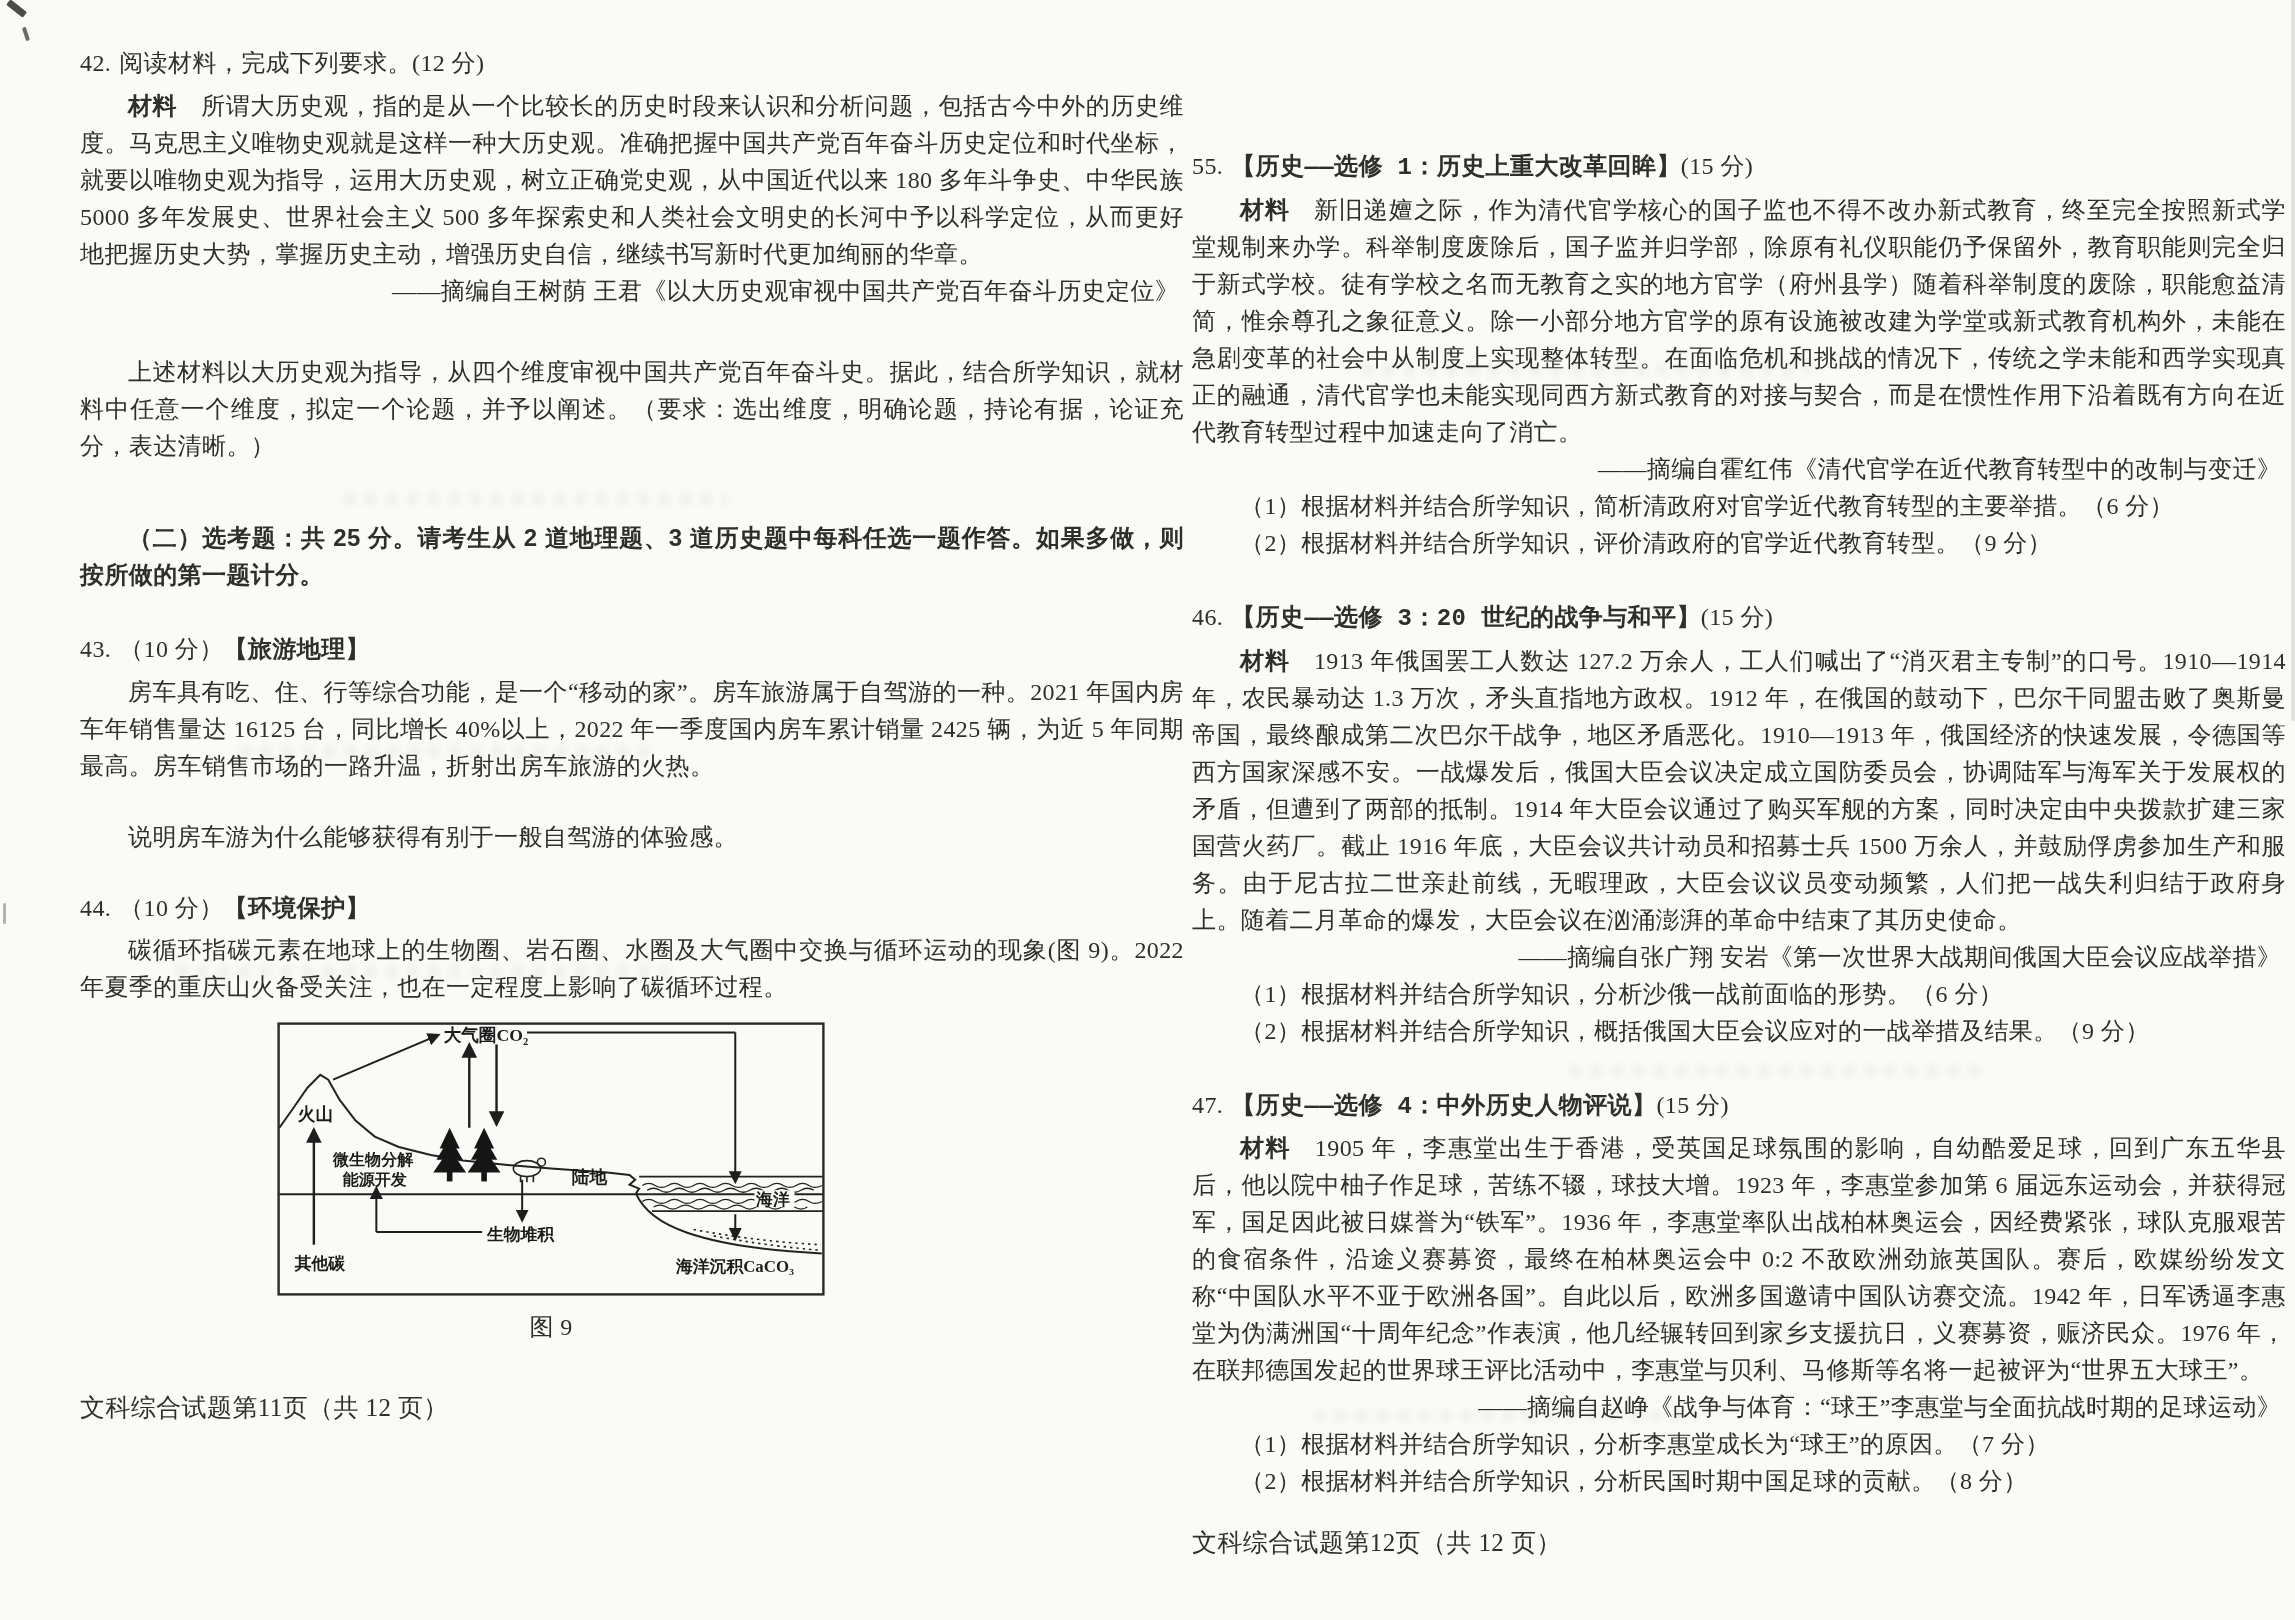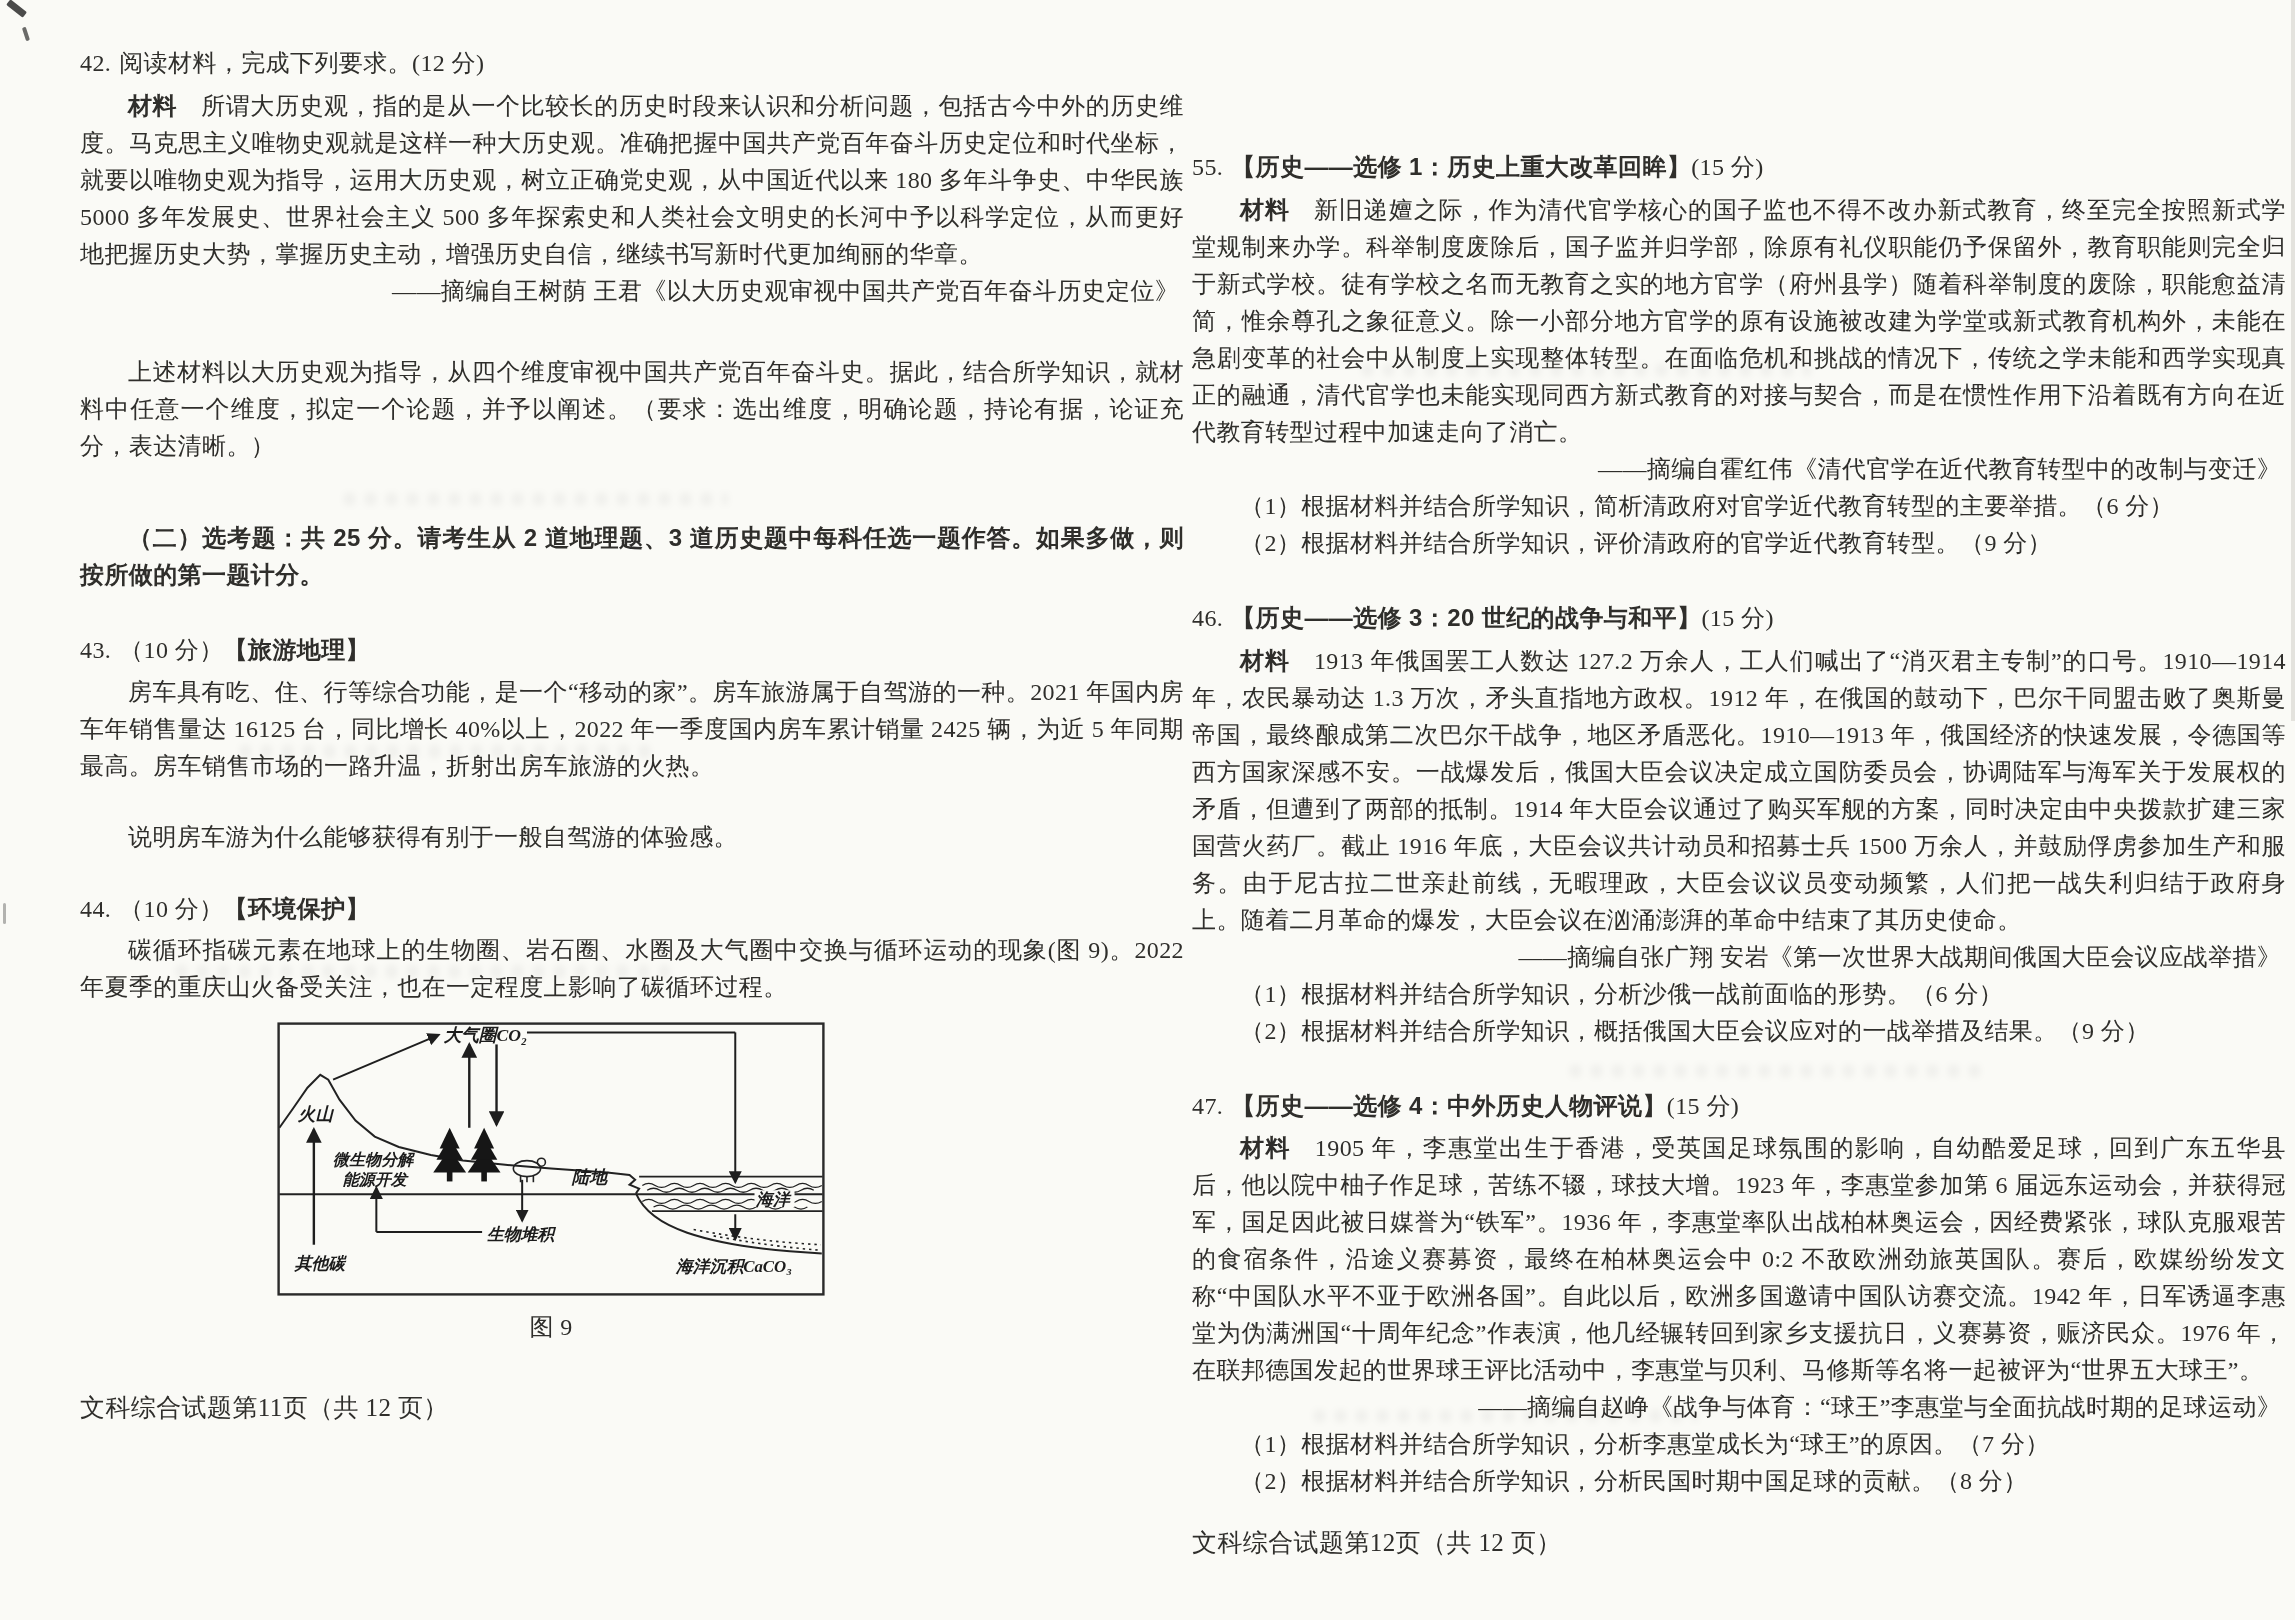--- a/index.html
+++ b/index.html
@@ -9,27 +9,27 @@
     font-family:"Liberation Serif","DejaVu Serif",serif;
     color:#2f2e2b;
   }
   .page{position:absolute;top:45px;}
   #page-11{left:80px;width:1104px;}
   #page-12{left:1192px;width:1094px;}
   p{margin:0;font-size:24px;line-height:37px;text-align:justify;letter-spacing:0.4px;}
   .indent{text-indent:2em;}
   .qhead{margin-bottom:4.8px;}
   .qnum{margin-right:8px;}
-  .tag{font-family:Liberation Sans, sans-serif;font-weight:700;}
+  .tag{font-family:Liberation Mono, monospace;font-weight:700;}
   .matlabel{font-family:"Liberation Sans","DejaVu Sans",sans-serif;font-weight:700;margin-right:1em;}
   .cite{text-align:right;padding-right:4.8px;text-indent:0;}
   .secnote{font-family:"Liberation Sans","DejaVu Sans",sans-serif;font-weight:700;}
   .sub{text-indent:2em;}
   .footer{text-align:left;font-size:25px;margin-top:43px;}
-  .figwrap{width:648px;margin:16px 0 12px 197px;font-style:italic;}
+  .figwrap{width:648px;margin:16px 0 12px 197px;}
   .figcap{width:548px;margin-left:197px;text-align:center;margin-top:13px;text-indent:0;}
   svg{display:block;}
   svg text{font-family:"Liberation Serif","DejaVu Serif",serif;font-weight:700;fill:#1c1c1c;}
   
   .artifact{position:absolute;background:#2c2c2c;border-radius:1.6px;}
   .smudge{position:absolute;opacity:0.07;filter:blur(3.2px);background:
     repeating-linear-gradient(90deg,#777 0 11.2px,transparent 11.2px 21px);}
   .edge-shade{position:absolute;right:0;top:0;width:4px;height:721px;background:#c9c7c2;opacity:.45;}
 </style>
 </head>

